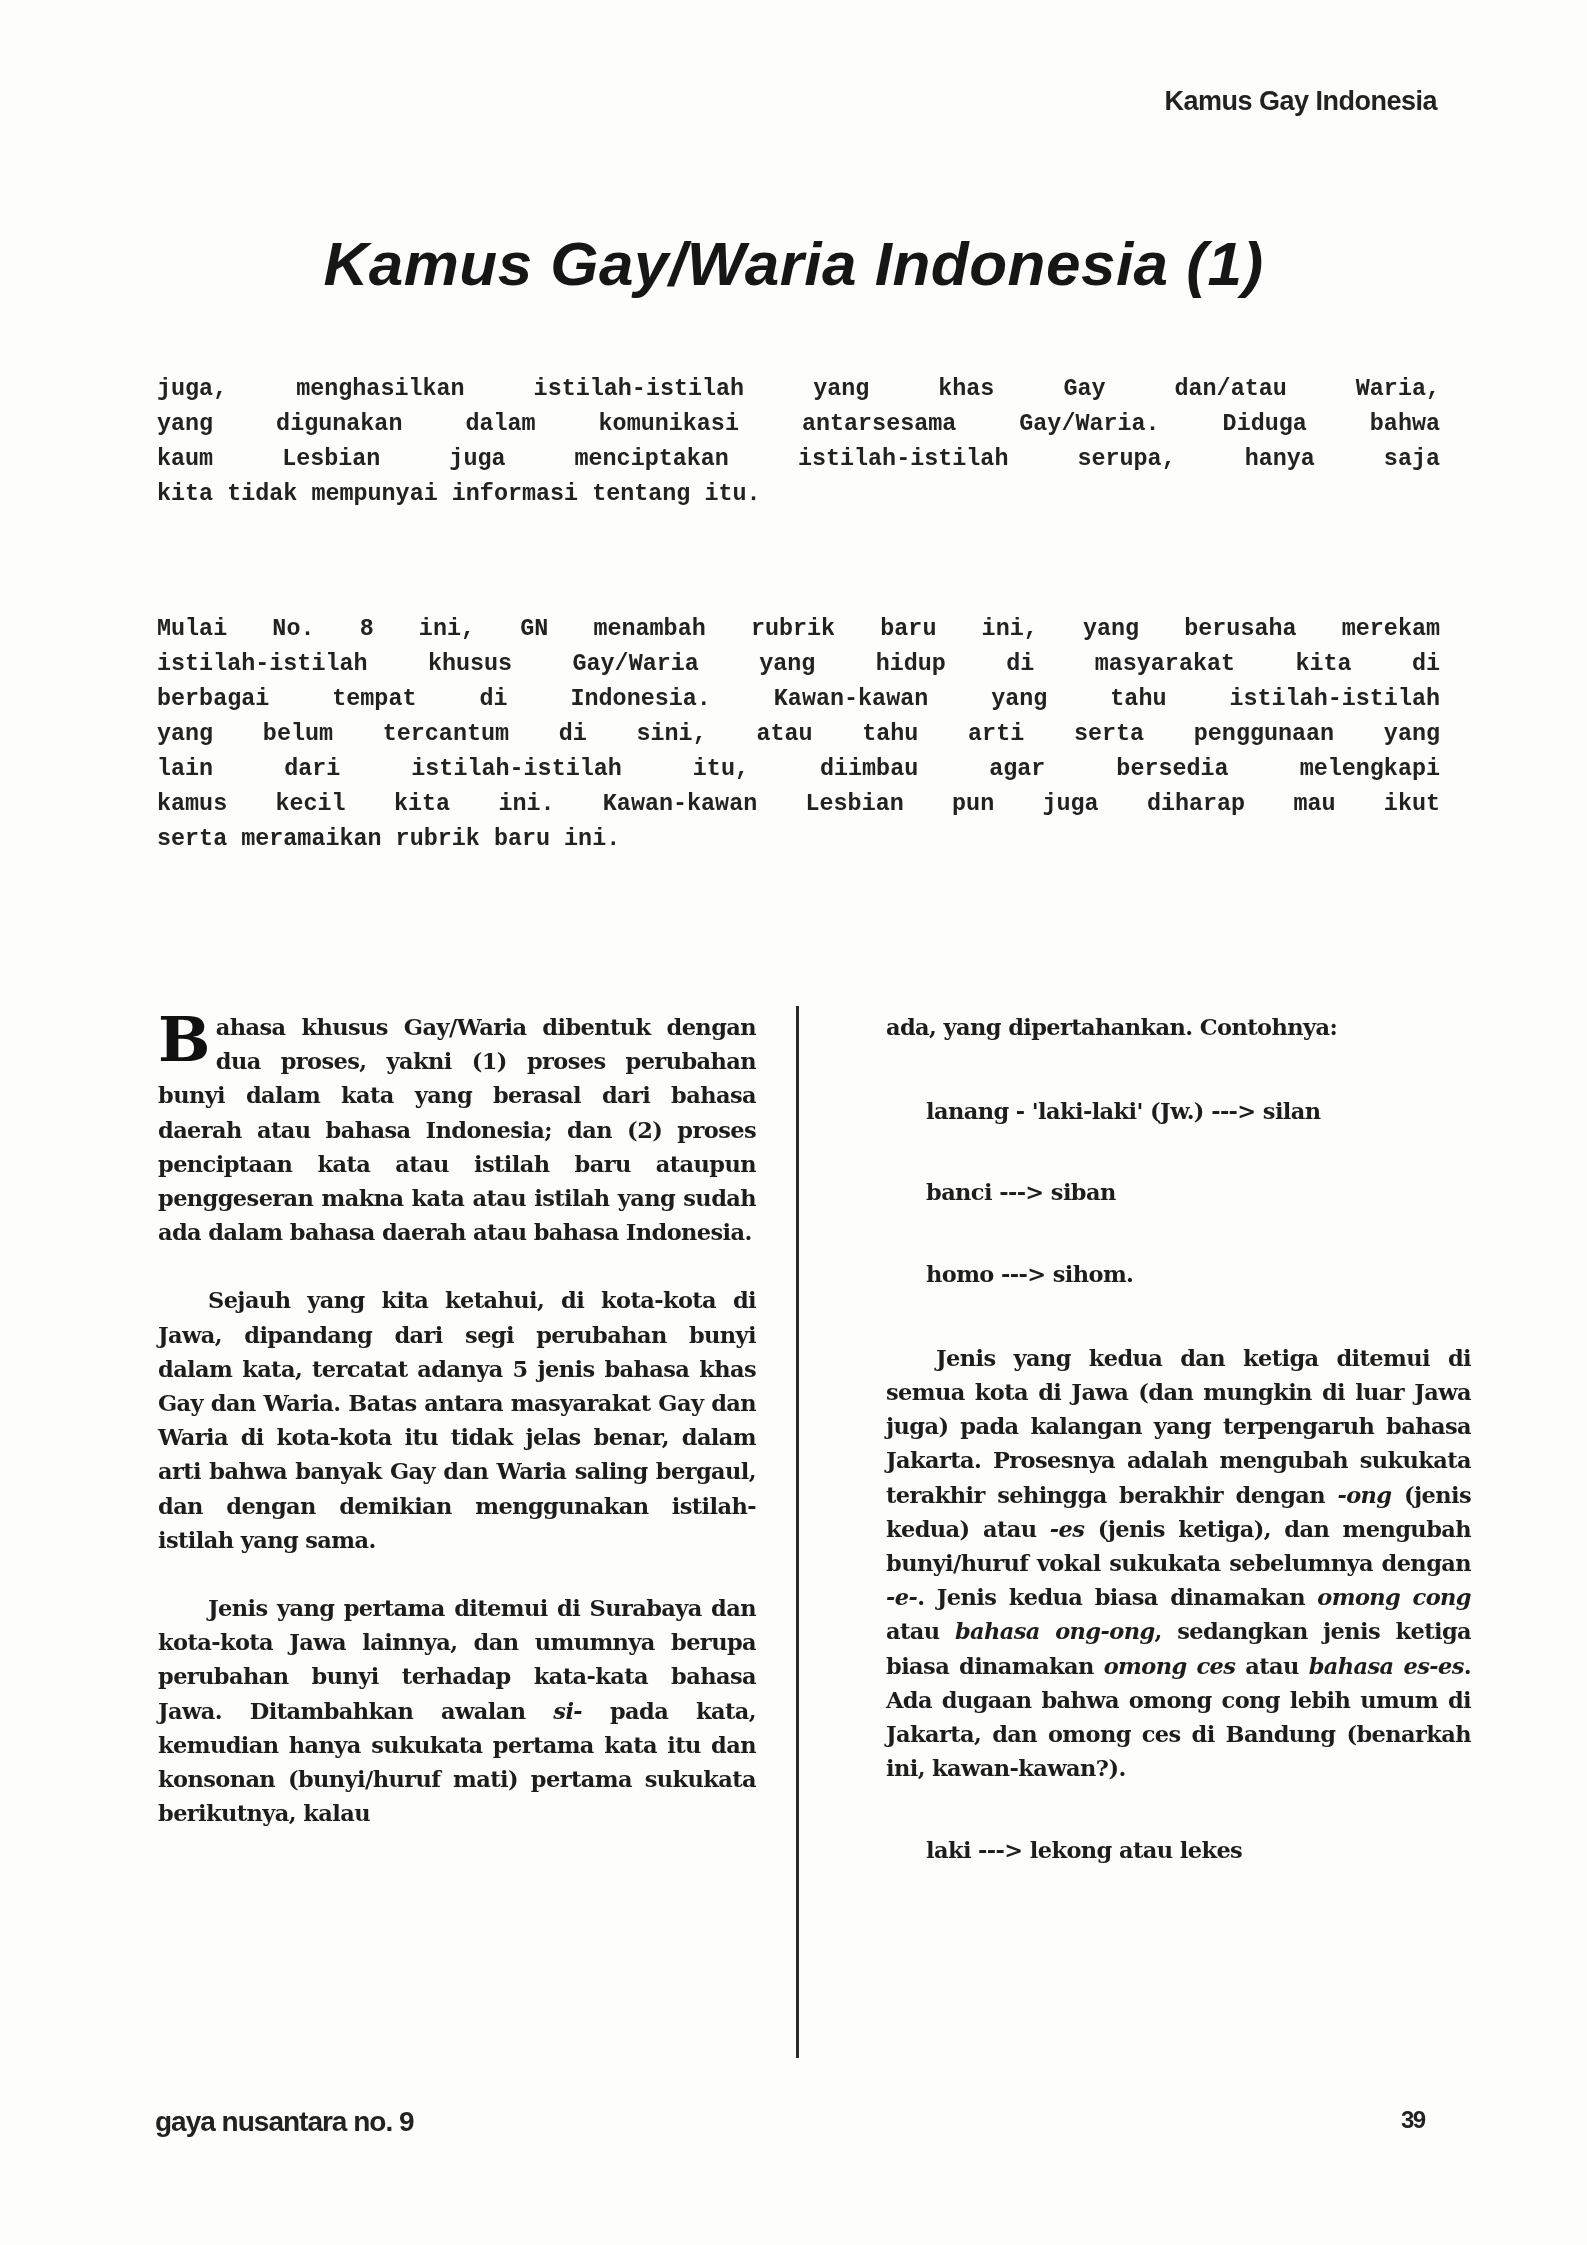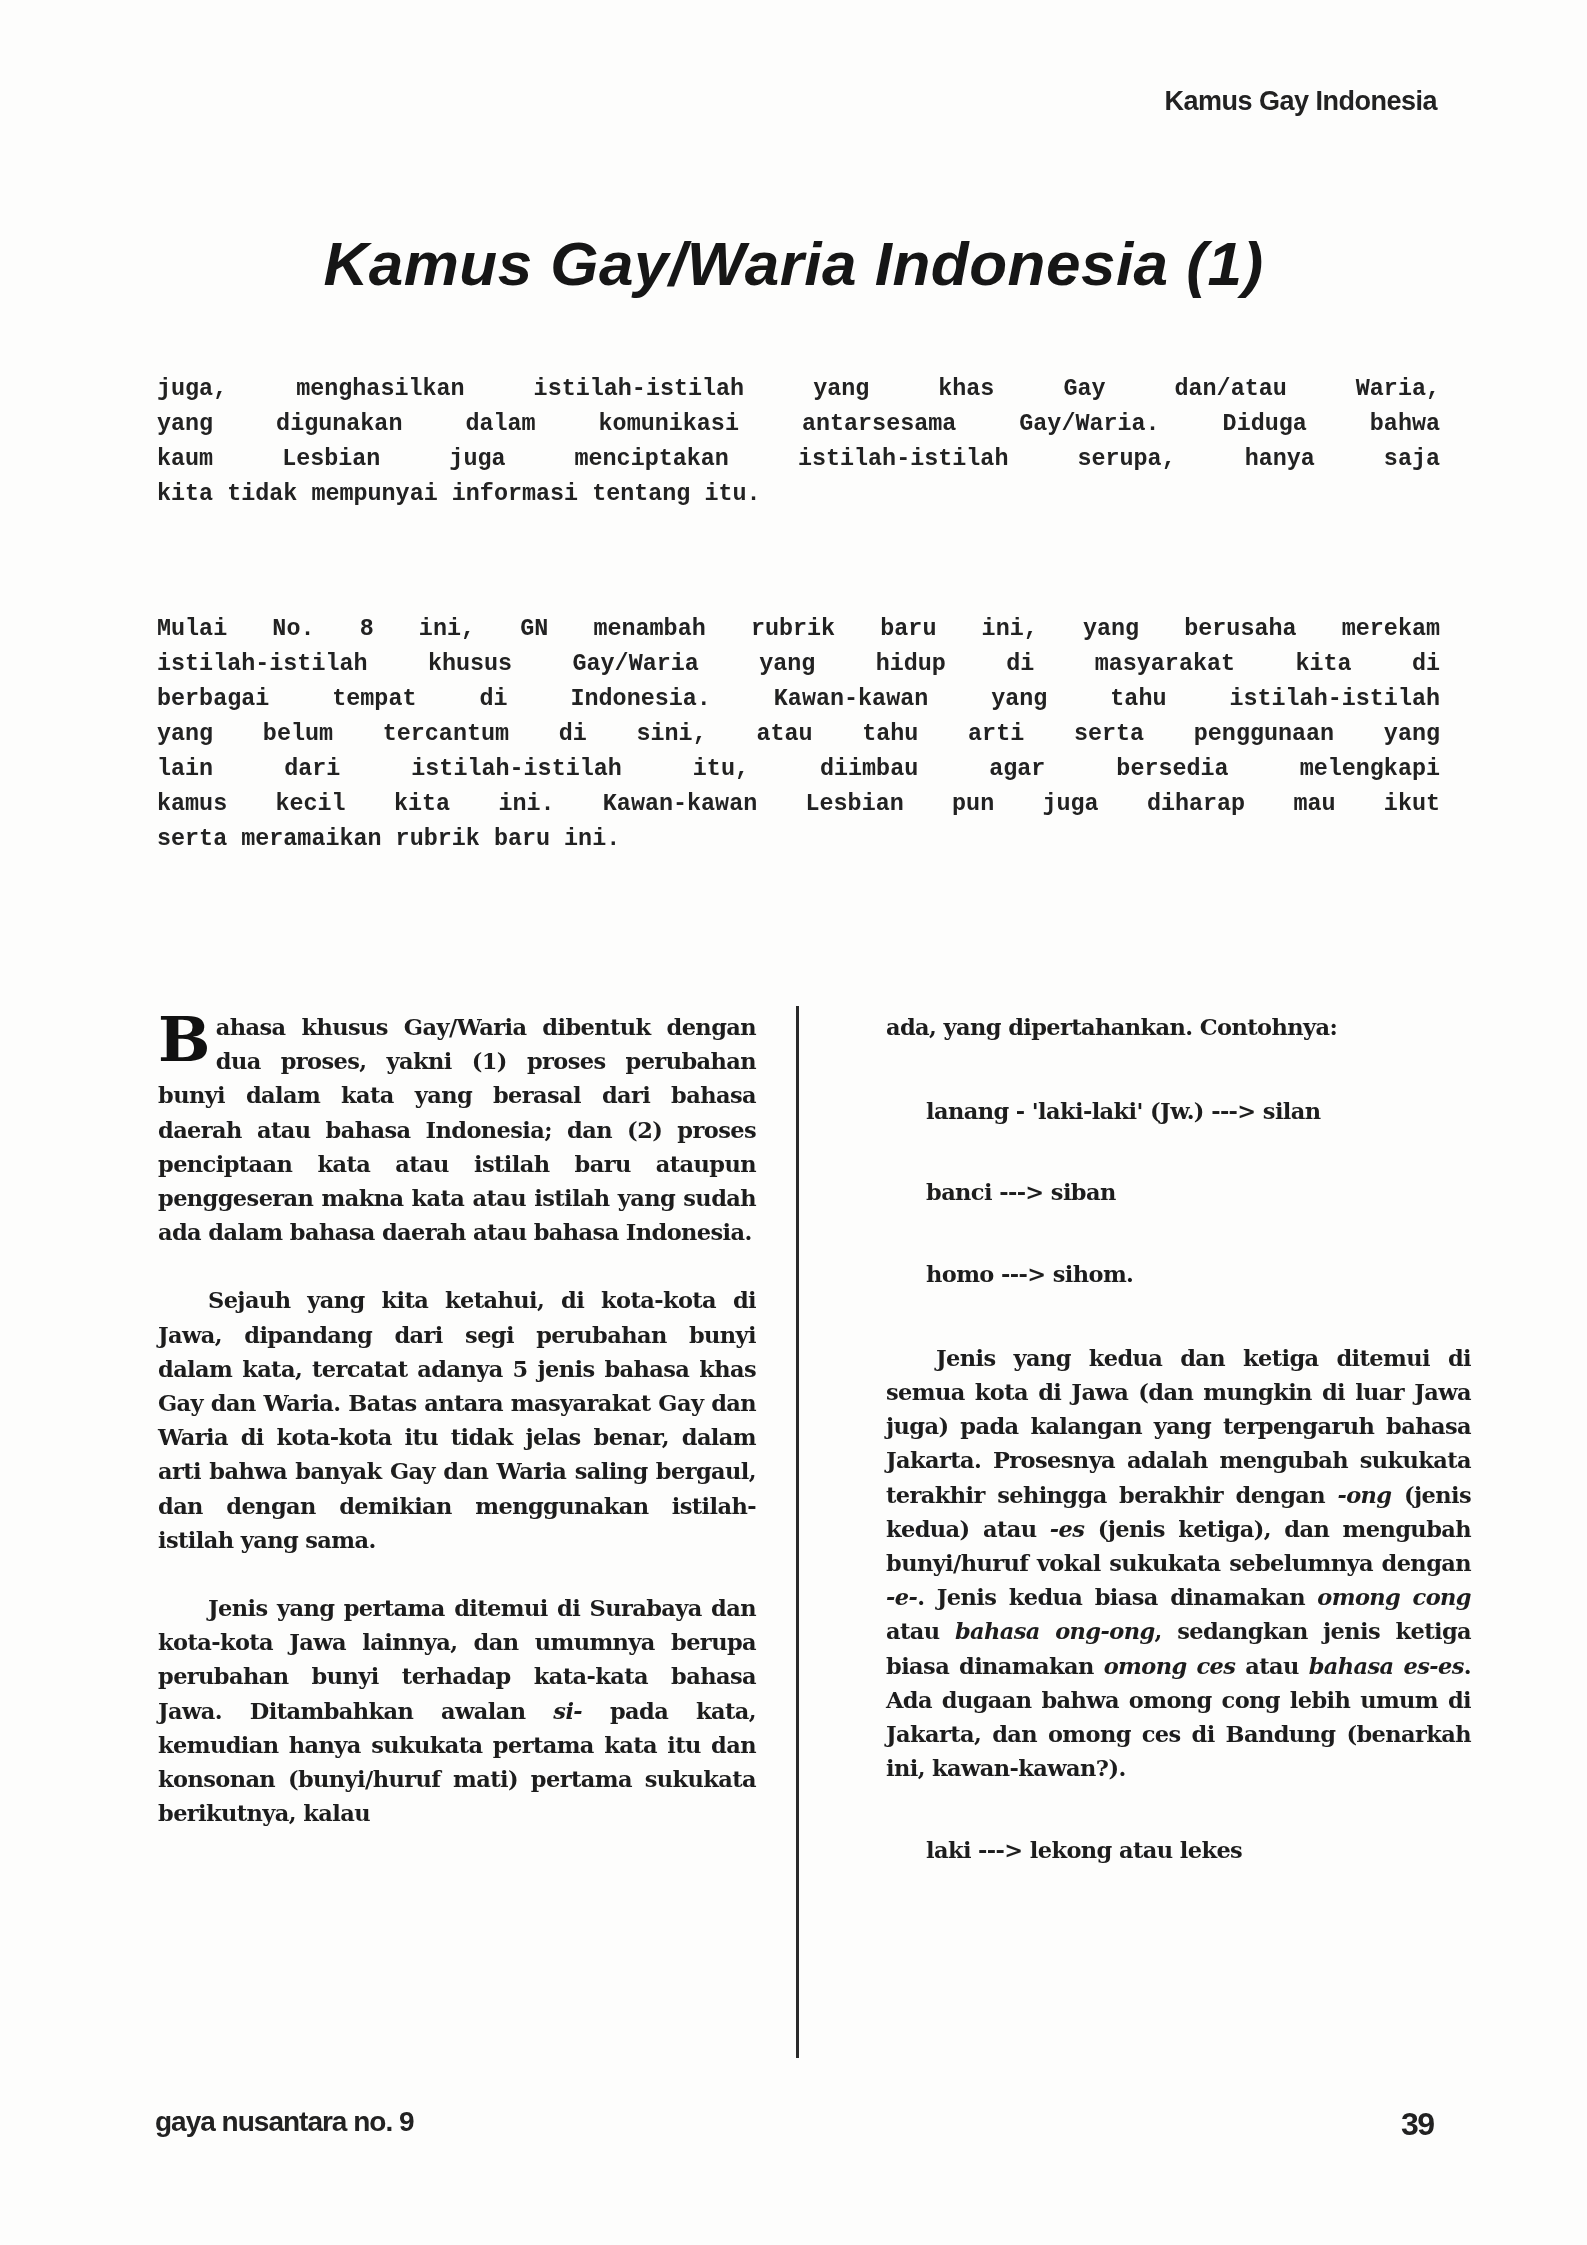--- a/index.html
+++ b/index.html
@@ -49,21 +49,21 @@
     position: absolute; left: 796px; top: 1006px; width: 3px; height: 1052px;
     background: #2a2a2a;
   }
   .footer-left {
     position: absolute; left: 155px; top: 2106px;
     font-family: "Liberation Sans", sans-serif; font-size: 28px; font-weight: bold;
     letter-spacing: -1px; color: #222;
   }
   .footer-right {
     position: absolute; left: 1401px; top: 2106px;
-    font-family: "Liberation Sans", sans-serif; font-size: 32px; font-weight: bold;
+    font-family: "Liberation Sans", sans-serif; font-size: 24px; font-weight: bold;
     letter-spacing: -1.5px; color: #222;
   }
 </style>
 </head>
 <body>
 
 <div class="running-head">Kamus Gay Indonesia</div>
 
 <h1 class="title" style="margin:0;">Kamus Gay/Waria Indonesia (1)</h1>
 

